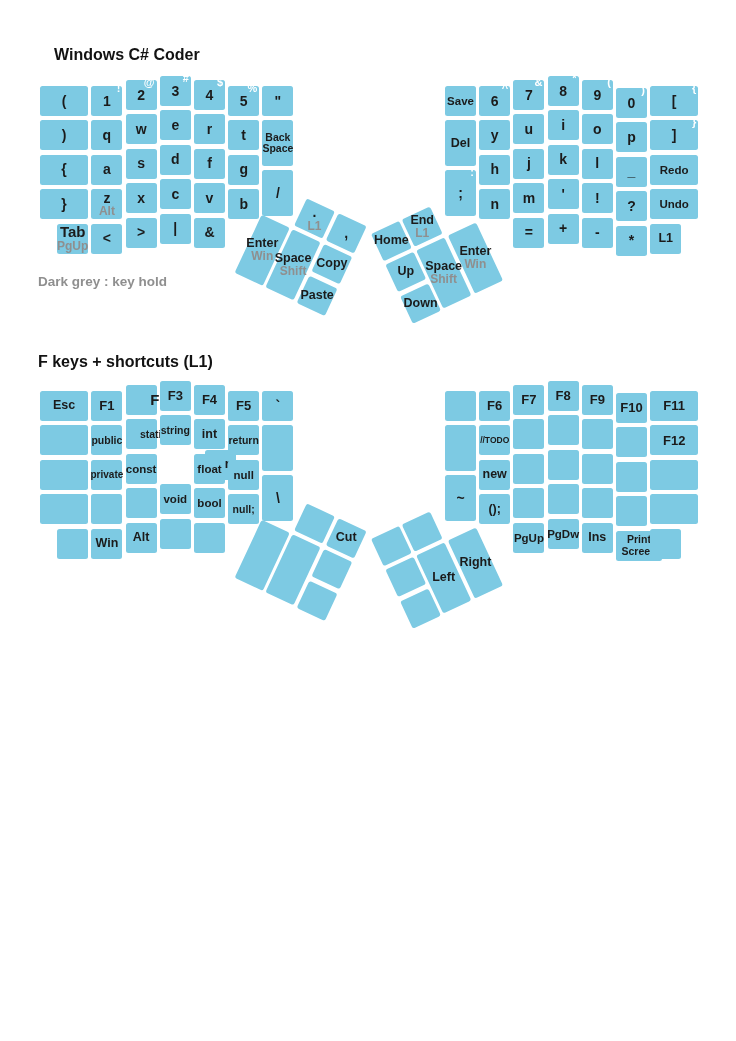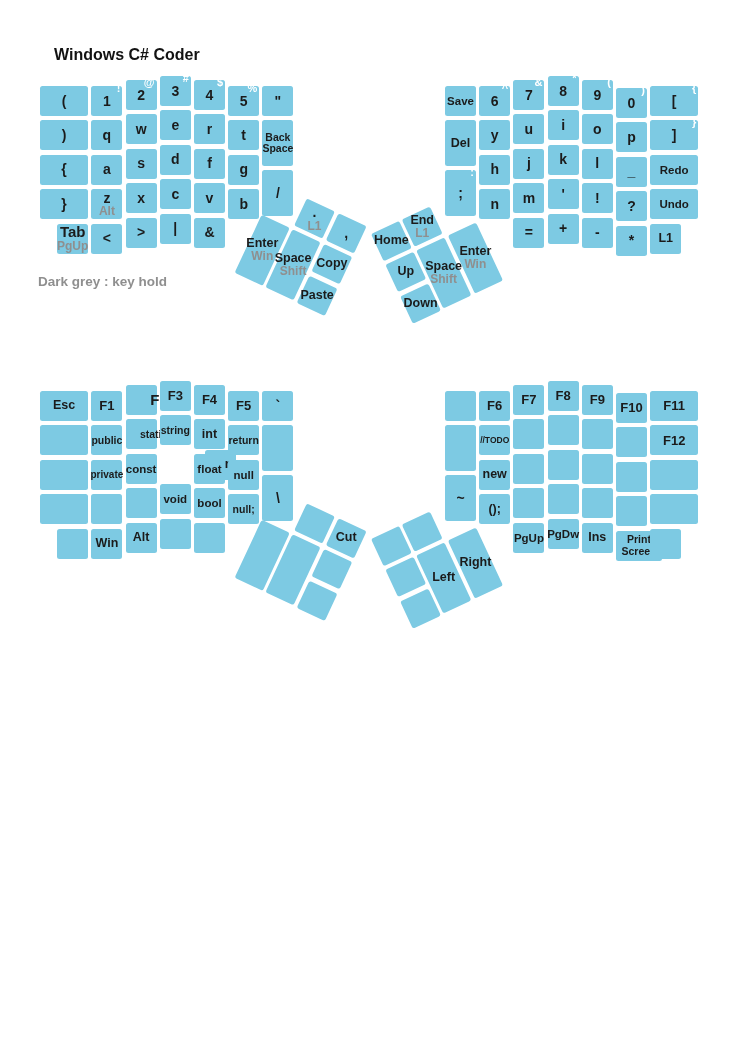--- a/index.html
+++ b/index.html
@@ -16,20 +16,21 @@
   .thumb{position:absolute;transform-origin:0 0;}
   .klbl{width:100%;height:100%;display:flex;flex-direction:column;align-items:center;
         justify-content:center;line-height:1.05;}
 </style>
 </head>
 <body>
 
 <div id="page">
   <div class="h-title" style="left:54px;top:46px">Windows C# Coder</div>
   <div class="note" style="left:38px;top:274px">Dark grey : key hold</div>
+  <div class="h-title" style="left:38px;top:353px">F keys + shortcuts (L1)</div>
   <div id="boards">
       <div>
         <div class="key" style="left: 40px; top: 86px; width: 48px; height: 30px;">
           <span class="tap" style="font-size: 14px;">(</span>
         </div>
         <div class="key" style="left: 40px; top: 120.4px; width: 48px; height: 30px;">
           <span class="tap" style="font-size: 14px;">)</span>
         </div>
         <div class="key" style="left: 40px; top: 154.8px; width: 48px; height: 30px;">
           <span class="tap" style="font-size: 14px;">{</span>

